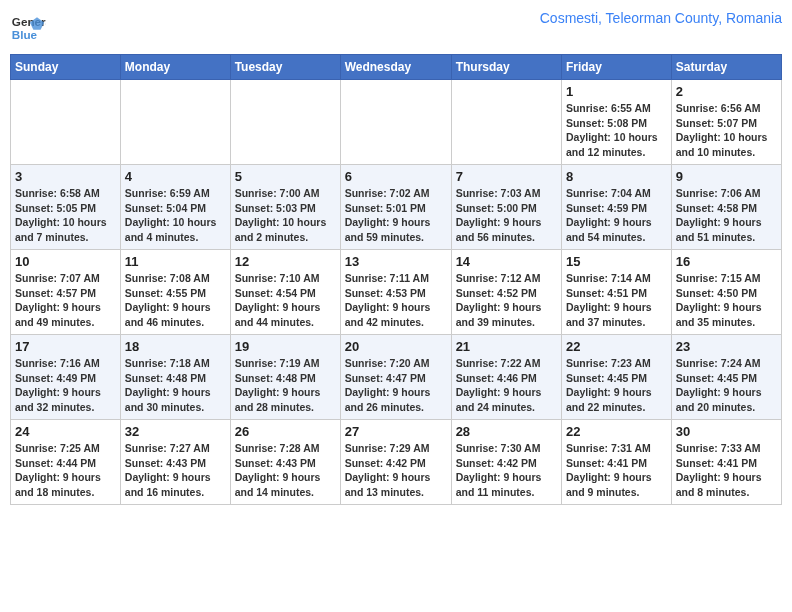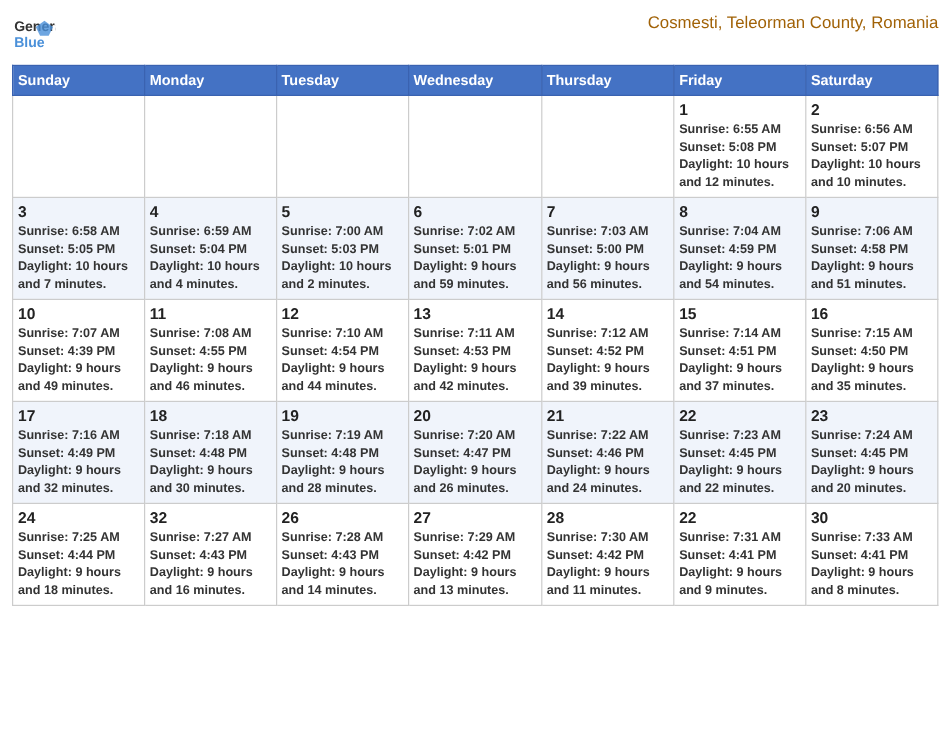--- a/index.html
+++ b/index.html
@@ -28,21 +28,21 @@
     .title-area {
       text-align: right;
     }
     .month-title {
       font-size: 32px;
       font-weight: normal;
       color: #333;
     }
     .location-title {
       font-size: 14px;
-      color: #a16207;
+      color: #3b82f6;
     }
     .calendar-table {
       width: 100%;
       border-collapse: collapse;
       font-size: 11px;
     }
     .calendar-table th {
       background-color: #4472C4;
       color: #fff;
       padding: 5px 4px;
@@ -169,21 +169,21 @@
           <span class="day-number">9</span>
           <div class="day-info">Sunrise: 7:06 AM
 Sunset: 4:58 PM
 Daylight: 9 hours and 51 minutes.</div>
         </td>
       </tr>
       <tr>
         <td>
           <span class="day-number">10</span>
           <div class="day-info">Sunrise: 7:07 AM
-Sunset: 4:39 PM
+Sunset: 4:57 PM
 Daylight: 9 hours and 49 minutes.</div>
         </td>
         <td>
           <span class="day-number">11</span>
           <div class="day-info">Sunrise: 7:08 AM
 Sunset: 4:55 PM
 Daylight: 9 hours and 46 minutes.</div>
         </td>
         <td>
           <span class="day-number">12</span>

